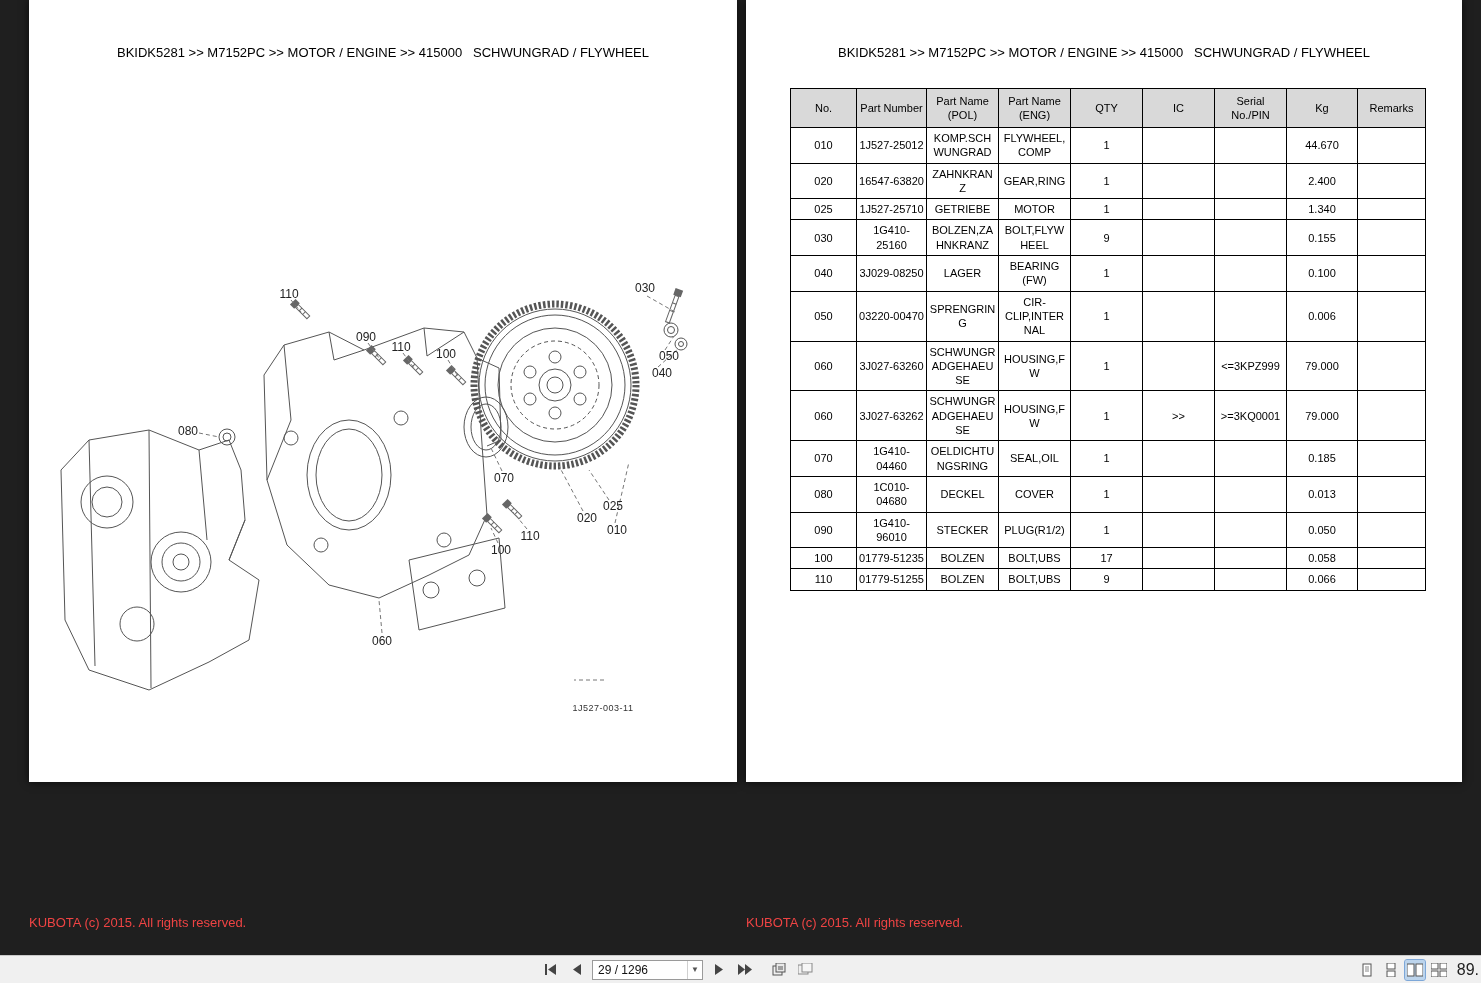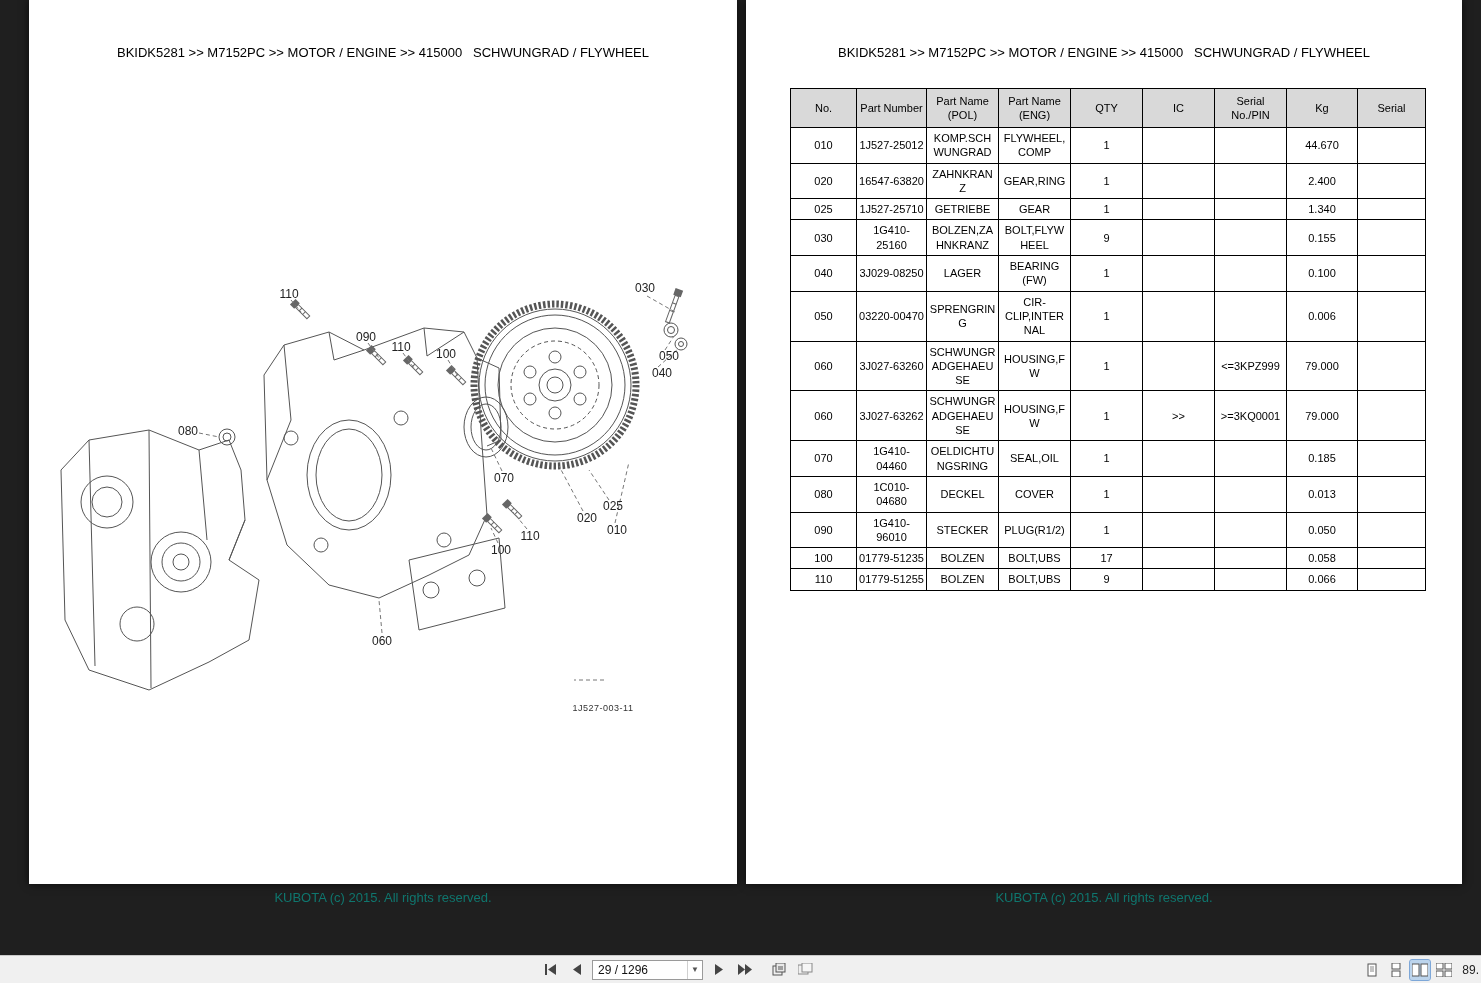--- a/index.html
+++ b/index.html
@@ -3,33 +3,33 @@
 <meta charset="utf-8">
 <style>
   html,body{margin:0;padding:0;}
   body{
     width:1481px;height:983px;position:relative;overflow:hidden;
     background:#1f1f1f;
     font-family:"Liberation Sans","DejaVu Sans",sans-serif;
     -webkit-font-smoothing:antialiased;
   }
   .page{
-    position:absolute;top:0;height:884px;background:#ffffff;
+    position:absolute;top:0;height:782px;background:#ffffff;
     box-shadow:0 0 8px rgba(0,0,0,.7);
     text-decoration:underline;
   }
   #left-page{left:29px;width:708px;}
   #right-page{left:746px;width:716px;}
   .page-header{
     position:absolute;top:45px;left:0;width:100%;
     text-align:center;font-size:13px;color:#000;white-space:pre;
   }
   .page-footer{
-    position:absolute;top:890px;left:0;width:100%;
-    text-align:center;font-size:13px;color:#0f766e;
+    position:absolute;top:915px;left:0;width:100%;
+    font-size:13px;color:#ef4444;
   }
   
   #diagram-wrap{position:absolute;inset:0;}
   #diagram-wrap svg{position:absolute;left:0;top:0;}
   .callout{
     position:absolute;transform:translate(-50%,-50%);
     font-size:12px;color:#222;white-space:nowrap;
   }
   .diagram-caption{
     position:absolute;transform:translate(-50%,-50%);
@@ -68,21 +68,21 @@
   #page-box{
     width:104px;height:18px;background:#fff;border:1px solid #9a9a9a;
     display:flex;align-items:center;font-size:12px;color:#111;
     padding-left:5px;position:relative;cursor:text;
   }
   #page-box .dd{
     position:absolute;right:0;top:0;width:14px;height:100%;
     display:flex;align-items:center;justify-content:center;
     font-size:8px;color:#555;border-left:1px solid #d0d0d0;cursor:pointer;
   }
-  #zoom-text{font-size:12px;color:#222;margin-left:4px;white-space:nowrap;}
+  #zoom-text{font-size:16px;color:#222;margin-left:4px;white-space:nowrap;}
 </style>
 </head>
 <body>
 
 <div class="page" id="left-page">
   <div class="page-header">BKIDK5281 &gt;&gt; M7152PC &gt;&gt; MOTOR / ENGINE &gt;&gt; 415000   SCHWUNGRAD / FLYWHEEL</div>
 
   <div id="diagram-wrap">
     <svg width="708" height="955" viewBox="0 0 708 955">
       <defs>
@@ -225,21 +225,21 @@
         <th>No.</th>
         <th>Part Number</th>
         <th>Part Name
 (POL)</th>
         <th>Part Name
 (ENG)</th>
         <th>QTY</th>
         <th>IC</th>
         <th>Serial No./PIN</th>
         <th>Kg</th>
-        <th>Serial</th>
+        <th>Remarks</th>
       </tr>
     </thead>
     <tbody>
         <tr>
           <td>010</td>
           <td>1J527-25012</td>
           <td>KOMP.SCHWUNGRAD</td>
           <td>FLYWHEEL,COMP</td>
           <td>1</td>
           <td></td>
@@ -255,21 +255,21 @@
           <td>1</td>
           <td></td>
           <td></td>
           <td>2.400</td>
           <td></td>
         </tr>
         <tr>
           <td>025</td>
           <td>1J527-25710</td>
           <td>GETRIEBE</td>
-          <td>GEAR</td>
+          <td>MOTOR</td>
           <td>1</td>
           <td></td>
           <td></td>
           <td>1.340</td>
           <td></td>
         </tr>
         <tr>
           <td>030</td>
           <td>1G410-25160</td>
           <td>BOLZEN,ZAHNKRANZ</td>

